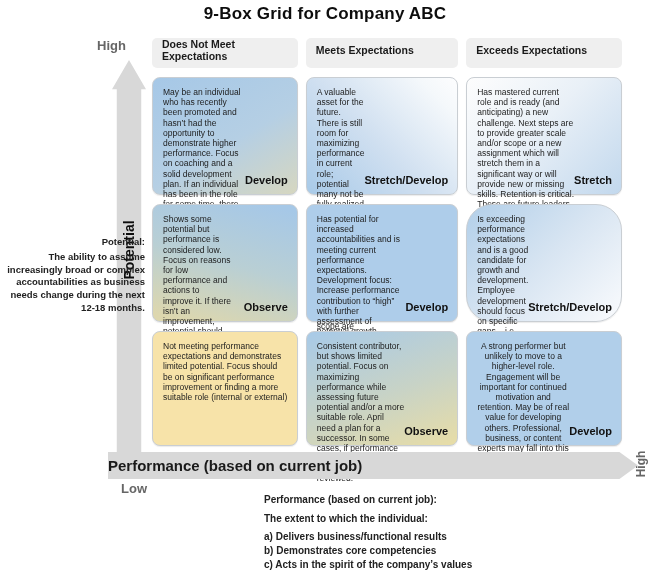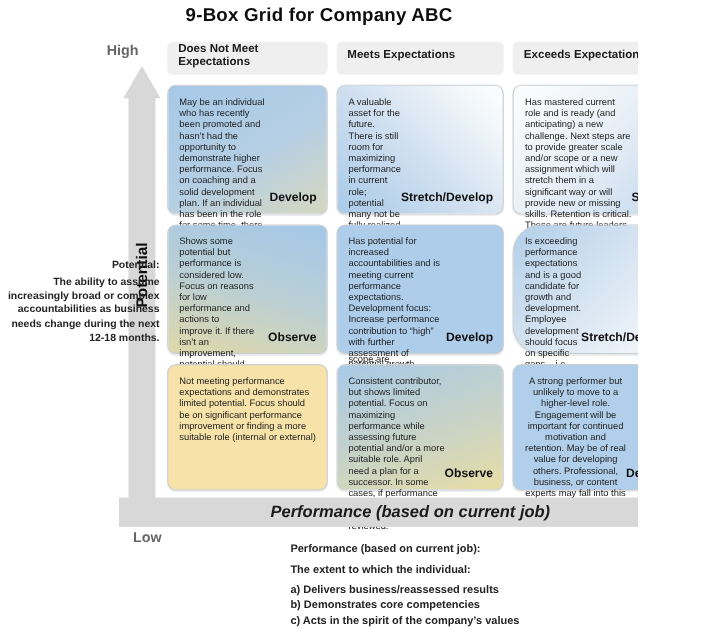--- a/index.html
+++ b/index.html
@@ -1,19 +1,19 @@
 <!DOCTYPE html>
 <html><head>
 <meta charset="utf-8">
 <style>
   * { margin: 0; padding: 0; box-sizing: border-box; }
   html, body { background: #fff; }
   .stage {
     position: relative;
-    width: 580px;
+    width: 650px;
     height: 572px;
     background: #ffffff;
     font-family: "Liberation Sans", sans-serif;
     color: #1c1c1c;
     overflow: hidden;
   }
   .title {
     position: absolute;
     top: 4px; left: 0;
     width: 100%;
@@ -125,21 +125,21 @@
   .c-r3c1 { background: #f7e3a9; }
   .c-r3c2 { background: linear-gradient(160deg, #a8cae8 0%, #c8d3c6 55%, #e8dda6 100%); }
   .c-r3c3 { background: #b1cfea; text-align: center; }
   
   .x-arrow {
     position: absolute;
     left: 108px; top: 452px;
     width: 530px; height: 27px;
     background: #d8d8d8;
     clip-path: polygon(0 0, 96.5% 0, 100% 50%, 96.5% 100%, 0 100%);
-    display: flex; align-items: center; justify-content: center; font-style: italic;
+    display: flex; align-items: center; justify-content: flex-start;
   }
   .x-arrow span {
     font-size: 15px; font-weight: bold; color: #1a1a1a;
   }
   
   .footer {
     position: absolute;
     left: 264px; top: 493px;
     font-size: 10px;
     font-weight: bold;
@@ -219,19 +219,19 @@
   <div class="lbl-high-right">
     <span>High</span>
   </div>
 
   <div class="lbl-low">Low</div>
 
   <div class="footer">
     <div class="f-line">Performance (based on current job):</div>
     <div class="f-line">The extent to which the individual:</div>
     <div class="f-items">
-      <div>a) Delivers business/reassessed results</div>
+      <div>a) Delivers business/functional results</div>
       <div>b) Demonstrates core competencies</div>
       <div>c) Acts in the spirit of the company’s values</div>
     </div>
   </div>
 
 </div>
 
 </body></html>

